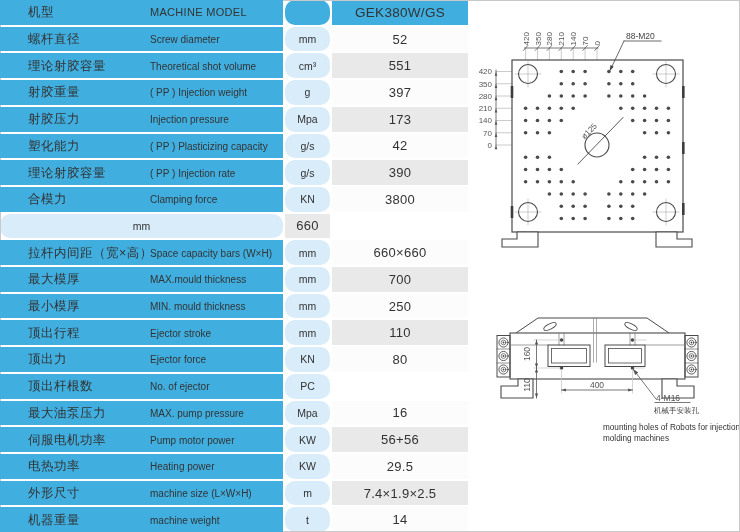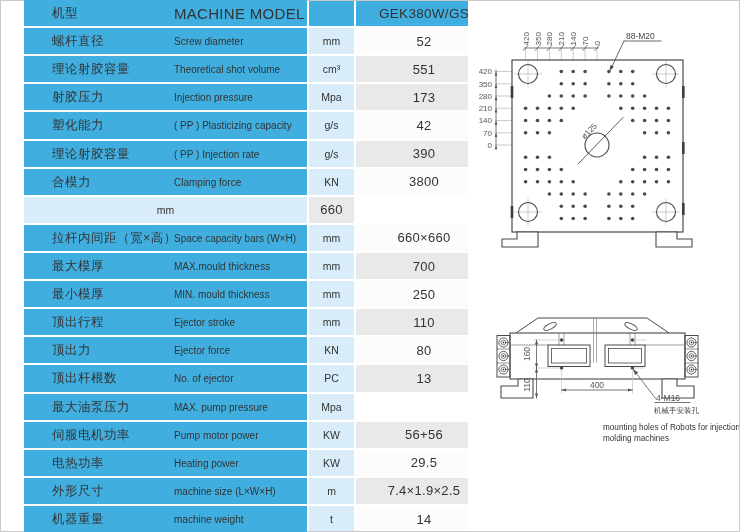--- a/index.html
+++ b/index.html
@@ -3,30 +3,30 @@
 <meta charset="utf-8">
 <style>
   :root{
     --cyan:#40afe0; --unit-blue:#d8ecf9; --cell-white:#fcfcfc; --cell-alt:#e9e9e9;
     --ink:#333; --line:#4a4a4a; --dim:#555; --ext:#c4c4c4;
   }
   html,body{margin:0;padding:0;}
   body{width:740px;height:532px;font-family:"Liberation Sans","DejaVu Sans",sans-serif;background:#fff;overflow:hidden;}
   .page{width:740px;height:532px;display:flex;background:#fff;outline:1px solid #c9c9c9;outline-offset:-1px;box-sizing:border-box;}
   .spec-table{width:468px;height:532px;display:flex;flex-direction:column;gap:2px;background:#fff;box-sizing:border-box;}
-  .row{flex:1;display:grid;grid-template-columns:283px 45px 136px;gap:2px;min-height:0;padding-left:24px;}
+  .row{flex:1;display:grid;grid-template-columns:283px 45px 136px;gap:2px;min-height:0;}
   .label-cell{background:var(--cyan);position:relative;overflow:hidden;}
   .cn{position:absolute;left:28px;top:50%;transform:translateY(-50%);font-size:12.5px;color:var(--ink);white-space:nowrap;letter-spacing:.5px;}
   .en{position:absolute;left:150px;top:50%;transform:translateY(-50%);font-size:10px;color:var(--ink);white-space:nowrap;}
-  .unit-cell{background:var(--unit-blue);display:flex;align-items:center;justify-content:center;font-size:10.5px;color:var(--ink);}
+  .unit-cell{background:var(--unit-blue);display:flex;align-items:center;justify-content:center;font-size:10.5px;color:var(--ink);border-radius:10px;}
   .value-cell{background:var(--cell-white);display:flex;align-items:center;justify-content:center;font-size:13px;color:var(--ink);letter-spacing:.3px;}
   .row.alt .value-cell{background:var(--cell-alt);}
   .row.header .unit-cell{background:var(--cyan);}
   .row.header .value-cell{background:var(--cyan);font-size:13.5px;}
-  .row.header .en{font-size:15px;letter-spacing:.3px;}
+  .row.header .en{font-size:11px;letter-spacing:.3px;}
   .diagram-panel{flex:1;display:flex;justify-content:flex-end;background:#fff;}
   svg{display:block;}
   svg text{font-family:"Liberation Sans","DejaVu Sans",sans-serif;}
 </style>
 </head>
 <body>
 
 <div class="page">
   <div class="spec-table">
       <div class="row header">
@@ -46,20 +46,28 @@
         <div class="value-cell">52</div>
       </div>
       <div class="row alt">
         <div class="label-cell">
           <span class="cn">理论射胶容量</span>
           <span class="en">Theoretical shot volume</span>
         </div>
         <div class="unit-cell">cm³</div>
         <div class="value-cell">551</div>
       </div>
+      <div class="row">
+        <div class="label-cell">
+          <span class="cn">射胶重量</span>
+          <span class="en">( PP ) Injection weight</span>
+        </div>
+        <div class="unit-cell">g</div>
+        <div class="value-cell">397</div>
+      </div>
       <div class="row alt">
         <div class="label-cell">
           <span class="cn">射胶压力</span>
           <span class="en">Injection pressure</span>
         </div>
         <div class="unit-cell">Mpa</div>
         <div class="value-cell">173</div>
       </div>
       <div class="row">
         <div class="label-cell">
@@ -128,28 +136,28 @@
         </div>
         <div class="unit-cell">KN</div>
         <div class="value-cell">80</div>
       </div>
       <div class="row alt">
         <div class="label-cell">
           <span class="cn">顶出杆根数</span>
           <span class="en">No. of ejector</span>
         </div>
         <div class="unit-cell">PC</div>
-        <div class="value-cell">13</div>
       </div>
       <div class="row">
         <div class="label-cell">
           <span class="cn">最大油泵压力</span>
           <span class="en">MAX. pump pressure</span>
         </div>
         <div class="unit-cell">Mpa</div>
+        <div class="value-cell">16</div>
       </div>
       <div class="row alt">
         <div class="label-cell">
           <span class="cn">伺服电机功率</span>
           <span class="en">Pump motor power</span>
         </div>
         <div class="unit-cell">KW</div>
         <div class="value-cell">56+56</div>
       </div>
       <div class="row">

